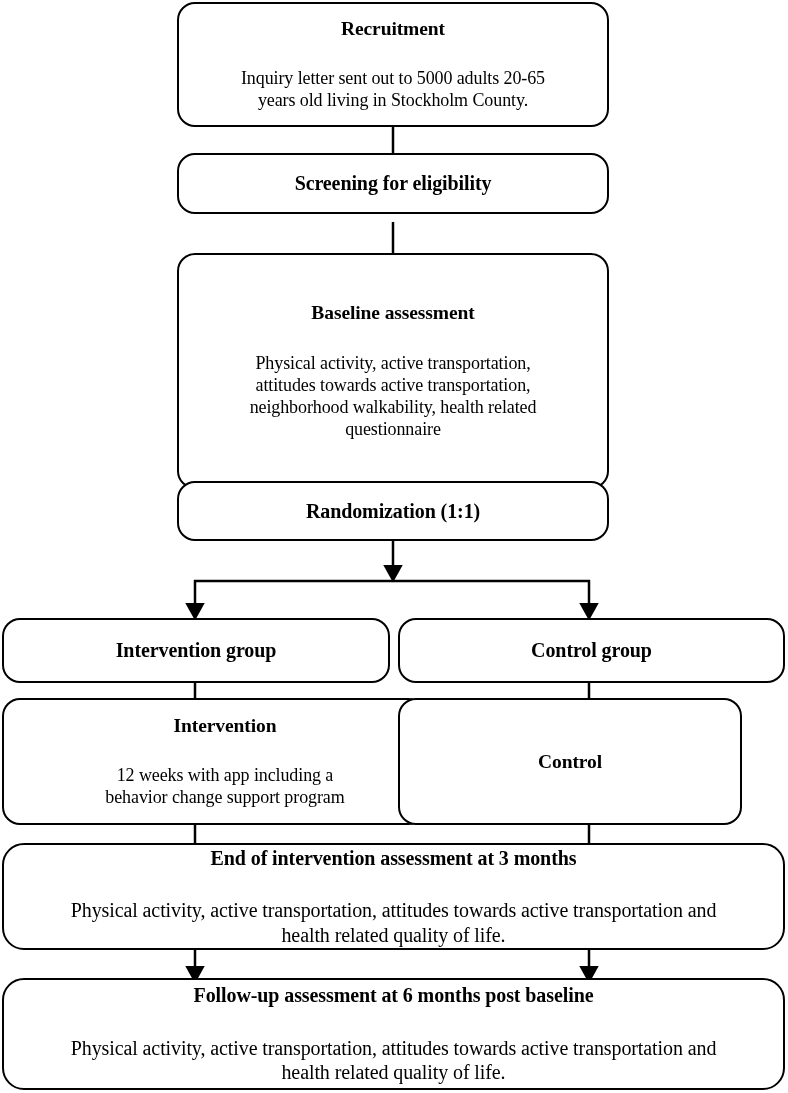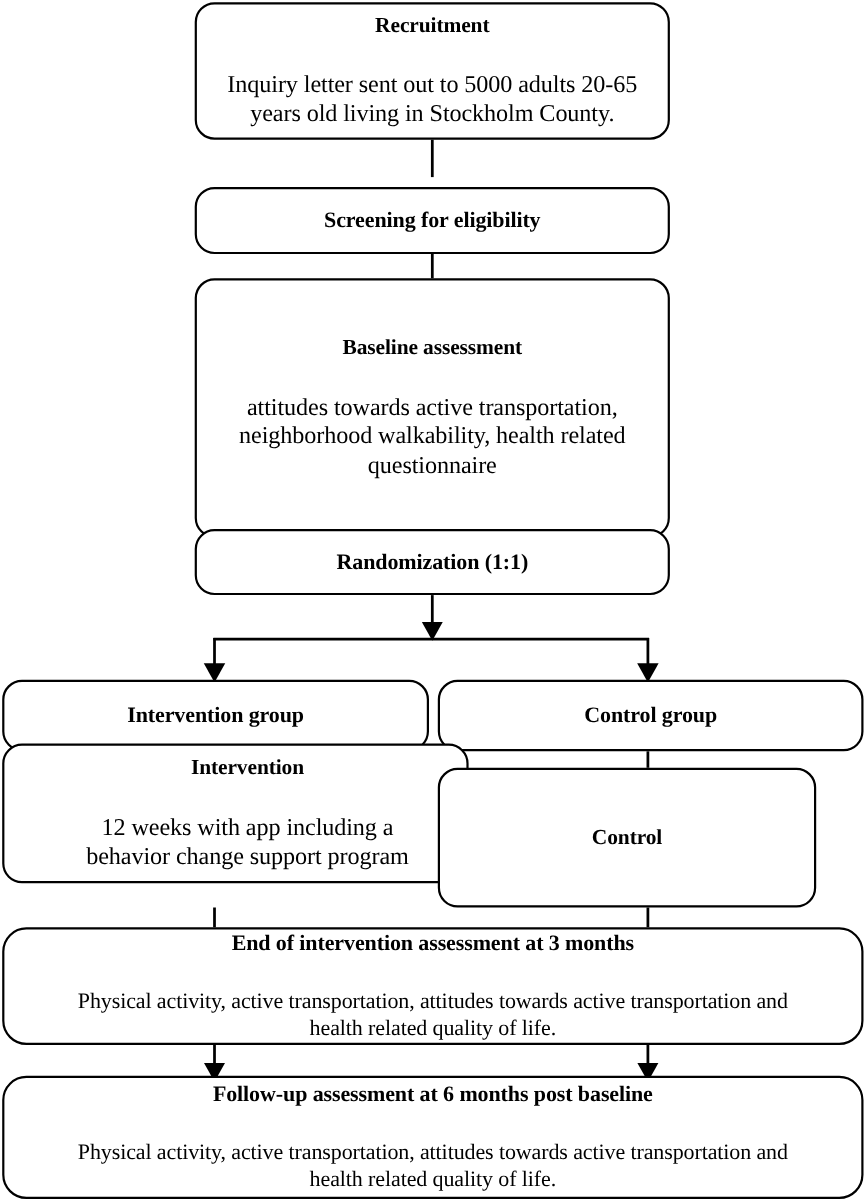--- a/index.html
+++ b/index.html
@@ -47,48 +47,48 @@
   }
   .node .title {
     font-weight: bold;
     font-size: 19.5px;
     line-height: 1.22;
     letter-spacing: -0.1px;
     white-space: nowrap;
   }
   .node .body {
     font-weight: normal;
-    font-size: 22px;
+    font-size: 18px;
     line-height: 1.22;
     letter-spacing: -0.1px;
   }
   .node.single .title {
     font-size: 20px;
   }
   
   #node-recruitment {
     left: 177px;  top: 2px;   width: 432px; height: 125px;
   }
   #node-screening {
-    left: 177px;  top: 170px; width: 432px; height: 61px;
+    left: 177px;  top: 153px; width: 432px; height: 61px;
   }
   #node-baseline {
     left: 177px;  top: 253px; width: 432px; height: 236px;
   }
   #node-randomization {
     left: 177px;  top: 481px; width: 432px; height: 60px;
   }
   #node-intervention-group {
     left: 2px;    top: 618px; width: 388px; height: 65px;
   }
   #node-control-group {
     left: 398px;  top: 618px; width: 387px; height: 65px;
   }
   #node-intervention {
-    left: 2px;    top: 676px; width: 424px; height: 127px; padding-left: 32px;
+    left: 2px;    top: 698px; width: 424px; height: 127px; padding-left: 32px;
   }
   #node-control {
     left: 398px;  top: 698px; width: 344px; height: 127px;
   }
   #node-end-assessment {
     left: 2px;    top: 843px; width: 783px; height: 107px;
     border-radius: 22px;
   }
   #node-followup-assessment {
     left: 2px;    top: 978px; width: 783px; height: 112px;
@@ -148,20 +148,21 @@
     </span>
   </div>
 
   <div class="node single" id="node-screening">
     <span class="title">Screening for eligibility</span>
   </div>
 
   <div class="node" id="node-baseline">
     <span class="title">Baseline assessment</span>
     <span class="body">
+      <span class="body-line">Physical activity, active transportation,</span>
       <span class="body-line">attitudes towards active transportation,</span>
       <span class="body-line">neighborhood walkability, health related</span>
       <span class="body-line">questionnaire</span>
     </span>
   </div>
 
   <div class="node single" id="node-randomization">
     <span class="title">Randomization (1:1)</span>
   </div>
 

